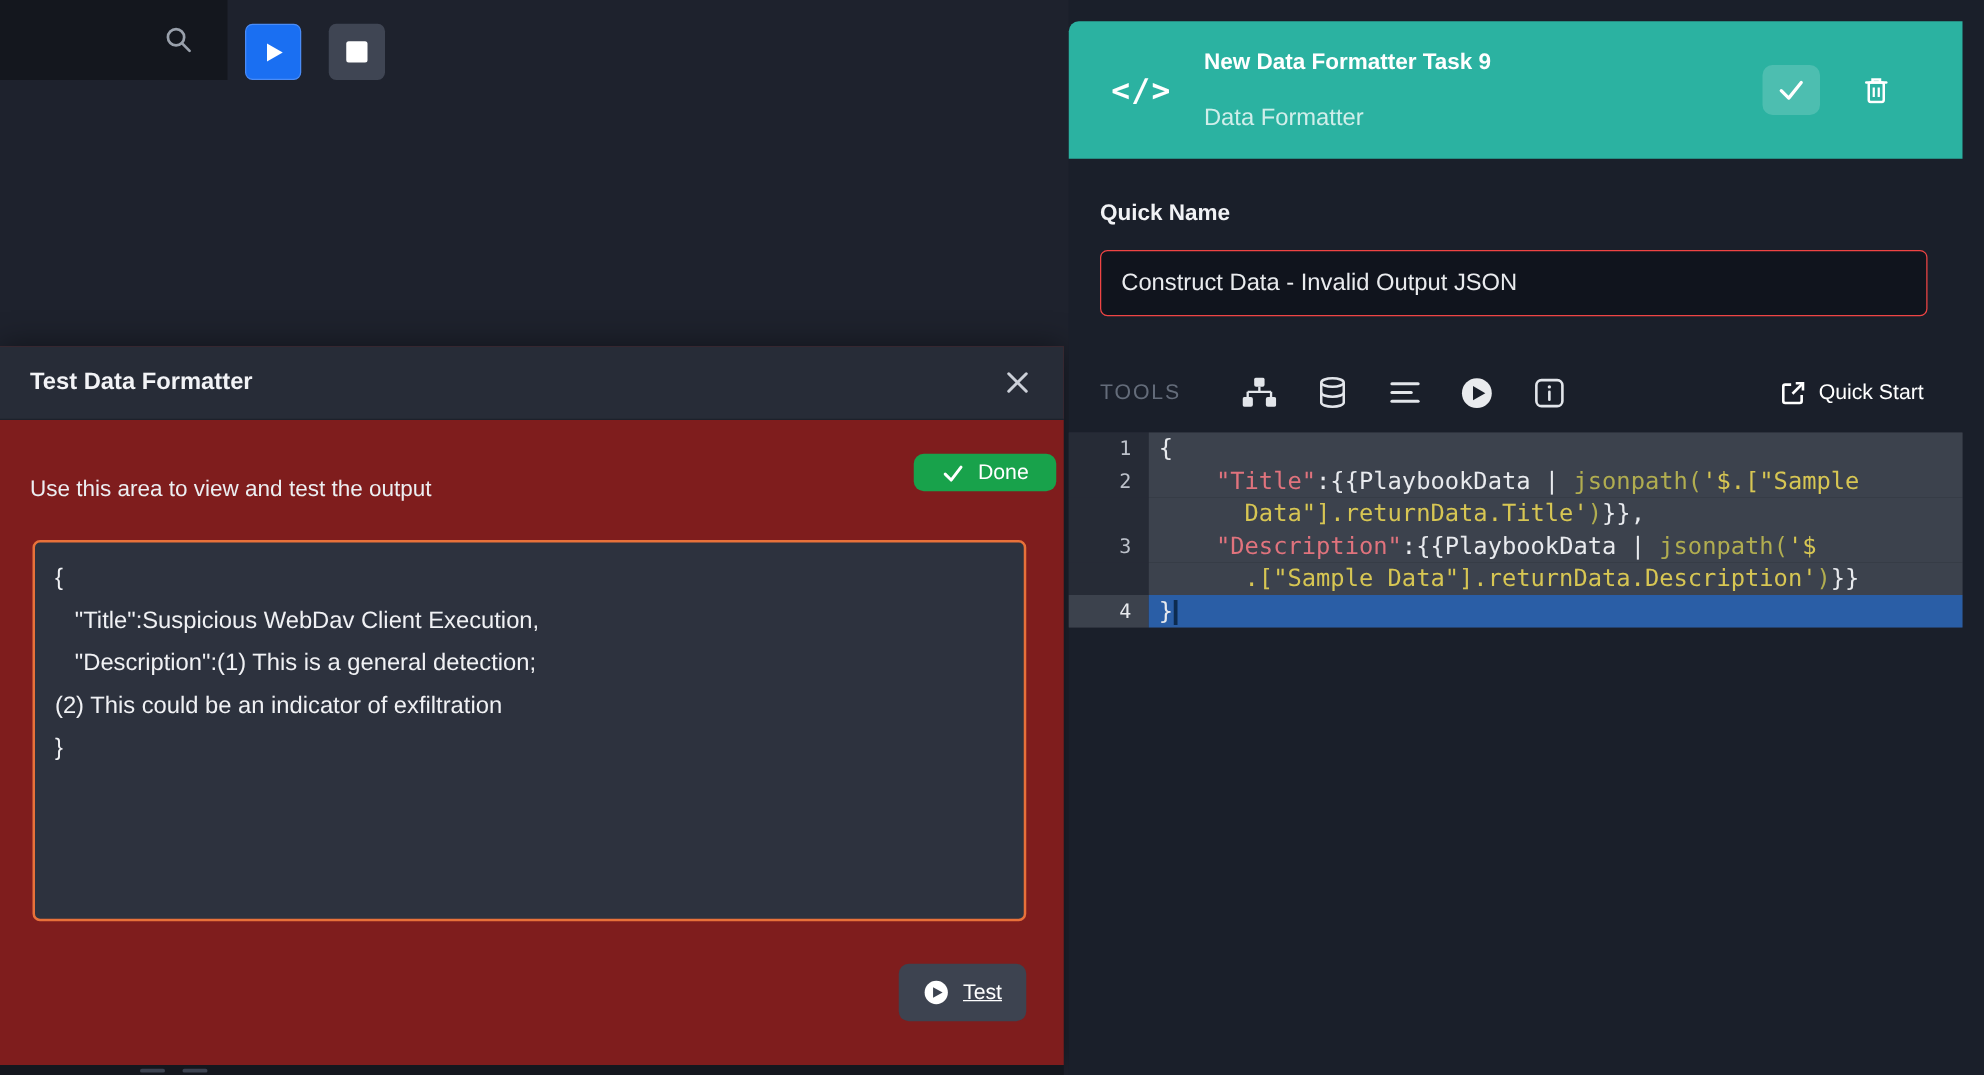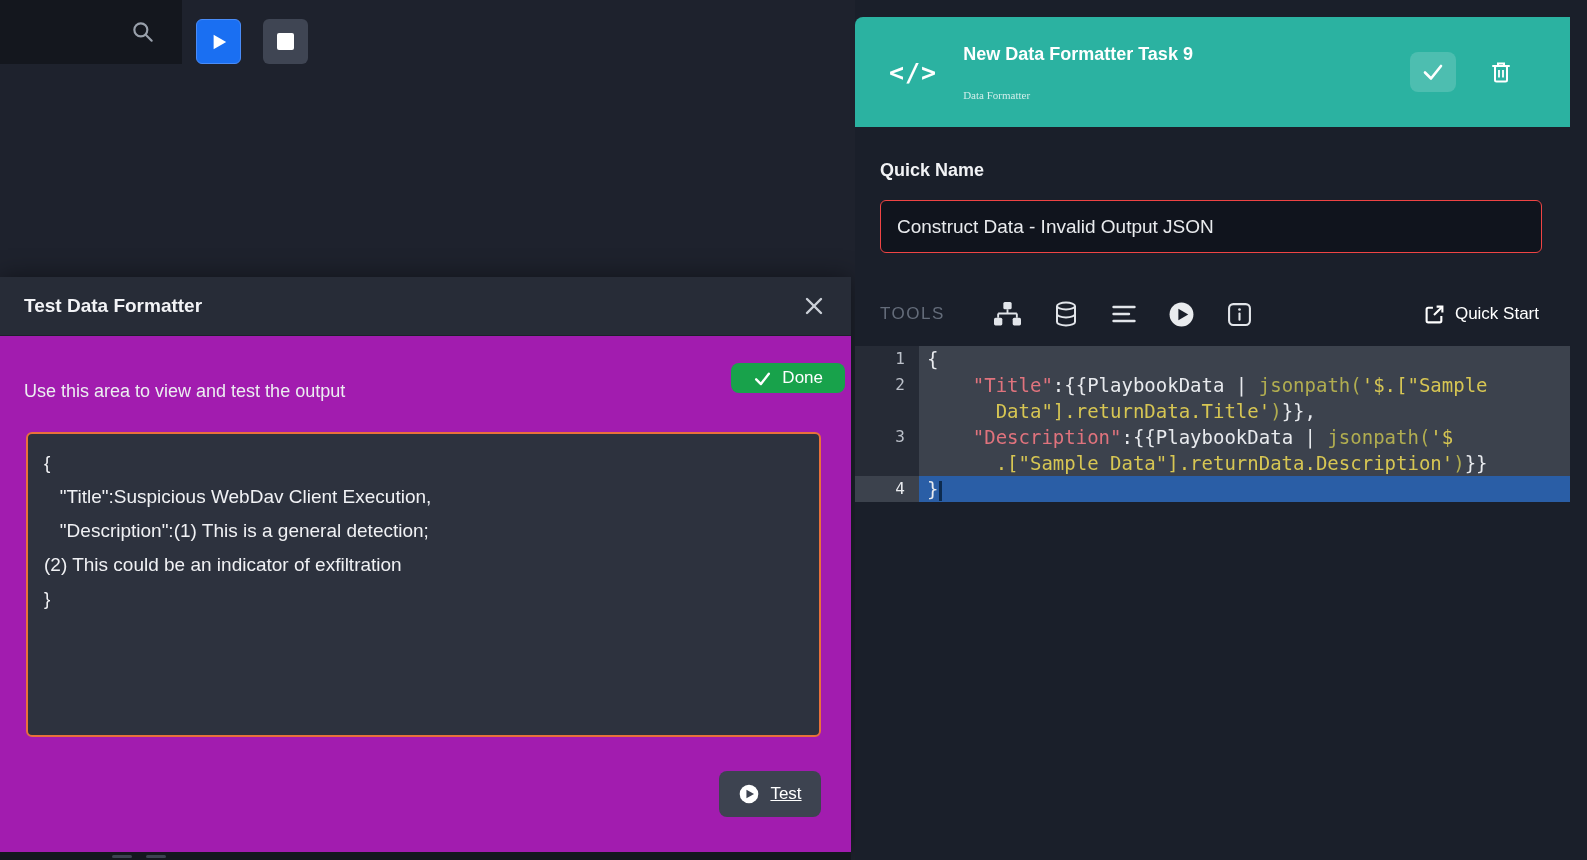--- a/index.html
+++ b/index.html
@@ -9,21 +9,21 @@
   
   .search-bar{position:absolute;left:0;top:0;width:182px;height:64px;background:#14171e;
               display:flex;align-items:center;justify-content:flex-end;padding-right:26px;box-sizing:border-box;cursor:pointer;}
   .btn-run{position:absolute;left:196px;top:19px;width:45px;height:45px;background:#1a6ff2;border:1px solid #4a8cf7;
            border-radius:6px;display:flex;align-items:center;justify-content:center;cursor:pointer;box-sizing:border-box;}
   .btn-stop{position:absolute;left:263px;top:19px;width:45px;height:45px;background:#3f4553;border:none;
             border-radius:6px;display:flex;align-items:center;justify-content:center;cursor:pointer;}
   .stop-square{width:17px;height:17px;background:#fff;border-radius:2px;}
 
   
-  .modal{position:absolute;left:0;top:277px;width:851px;height:575px;background:#a21caf;
+  .modal{position:absolute;left:0;top:277px;width:851px;height:575px;background:#7f1d1d;
          box-shadow:0 0 24px rgba(0,0,0,.45);}
   .modal-header{height:59px;background:#272c37;border-bottom:1px solid #1d212b;display:flex;
                 align-items:center;padding:0 24px;box-sizing:border-box;}
   .modal-title{flex:1;font-size:19px;font-weight:bold;color:#f2f3f6;}
   .close-btn{background:none;border:none;cursor:pointer;padding:4px;display:flex;}
   .modal-desc{position:absolute;left:24px;top:104px;font-size:18px;color:#eceef1;}
   .done-btn{position:absolute;top:86px;right:6px;height:30px;padding:0 22px;background:#18a24b;border:none;
             border-radius:8px;display:flex;align-items:center;gap:10px;color:#fff;font-size:17px;cursor:pointer;}
   .output-box{position:absolute;left:26px;top:155px;width:795px;height:305px;border:2px solid #e8713a;
               border-radius:6px;box-sizing:border-box;padding:12px 16px;font-size:19px;line-height:34px;
@@ -35,21 +35,21 @@
                 display:flex;align-items:center;gap:14px;padding-left:112px;box-sizing:border-box;}
   .bottom-strip i{display:block;width:20px;height:3px;background:#3c4250;border-radius:2px;}
 
   
   .task-panel{position:absolute;left:855px;top:0;width:732px;height:860px;background:#1a1f2a;}
   .teal-header{position:absolute;left:0;top:17px;width:715px;height:110px;background:#2bb2a1;
                border-top-left-radius:8px;display:flex;align-items:center;padding-left:34px;box-sizing:border-box;}
   .code-glyph{font-size:25px;font-weight:bold;color:#fff;letter-spacing:1px;font-family:"DejaVu Sans Mono",monospace;}
   .header-titles{margin-left:26px;}
   .header-title{font-size:18px;font-weight:bold;color:#fff;margin-bottom:24px;}
-  .header-subtitle{font-size:11px;color:rgba(255,255,255,.78);font-family:Liberation Serif, serif;}
+  .header-subtitle{font-size:19px;color:rgba(255,255,255,.78);}
   .header-actions{margin-left:auto;display:flex;gap:22px;margin-right:46px;}
   .icon-btn{width:46px;height:40px;border:none;border-radius:8px;background:transparent;display:flex;
             align-items:center;justify-content:center;cursor:pointer;}
   .icon-btn.confirm{background:rgba(255,255,255,.16);}
 
   .task-name-label{position:absolute;left:25px;top:160px;font-size:18px;font-weight:bold;color:#f1f2f5;}
   .task-name-input{position:absolute;left:25px;top:200px;width:662px;height:53px;background:#10141d;
                    border:1px solid #ef4444;border-radius:6px;color:#e9ebee;font-size:19px;padding:0 16px;
                    box-sizing:border-box;font-family:"Liberation Sans","DejaVu Sans",sans-serif;outline:none;}
 

